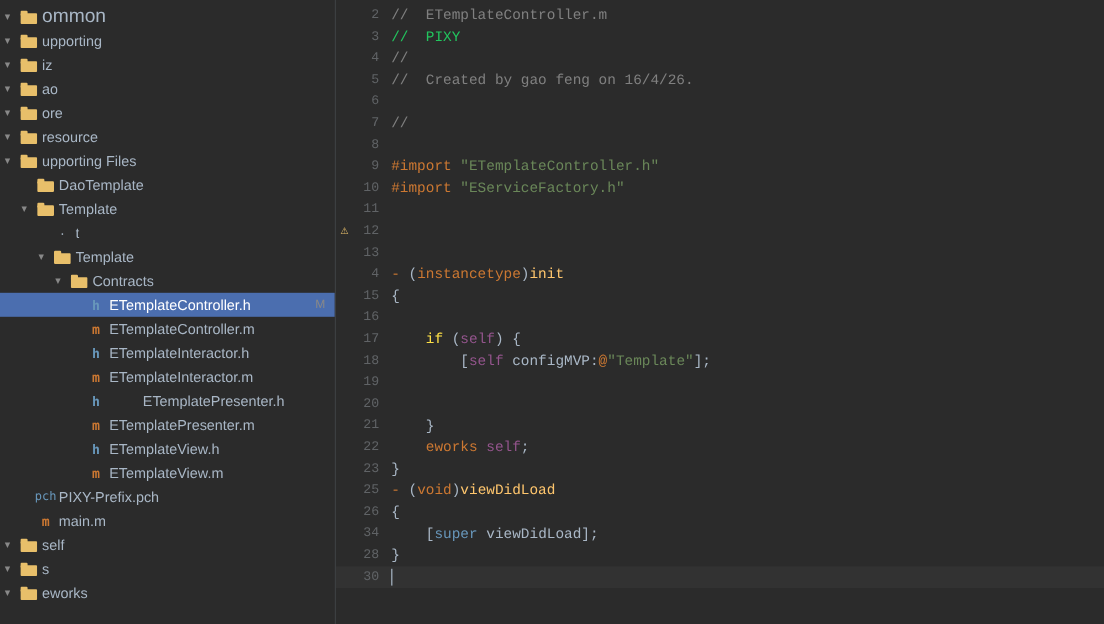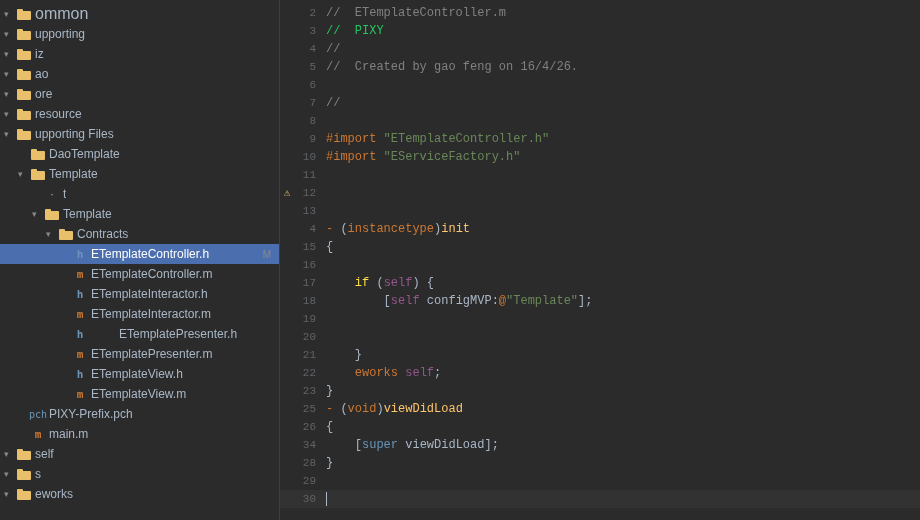--- a/index.html
+++ b/index.html
@@ -467,24 +467,19 @@
       <div class="code-line">
         <div class="gutter-warning"></div>
         <div class="line-num">34</div>
         <div class="line-content"><span style="color: rgb(169, 183, 198);">    </span><span style="color: rgb(169, 183, 198);">[</span><span style="color: rgb(104, 151, 187);">super</span><span style="color: rgb(169, 183, 198);"> viewDidLoad];</span></div>
       </div>
       <div class="code-line">
         <div class="gutter-warning"></div>
         <div class="line-num">28</div>
         <div class="line-content"><span style="color: rgb(169, 183, 198);">}</span></div>
       </div>
-      <div class="code-line">
-        <div class="gutter-warning"></div>
-        <div class="line-num">29</div>
-        <div class="line-content"></div>
-      </div>
       <div class="code-line cursor-line">
         <div class="gutter-warning"></div>
         <div class="line-num">30</div>
         <div class="line-content"><span class="c-cursor"></span></div>
       </div>
     </div>
 </div>
 
 </body></html>

